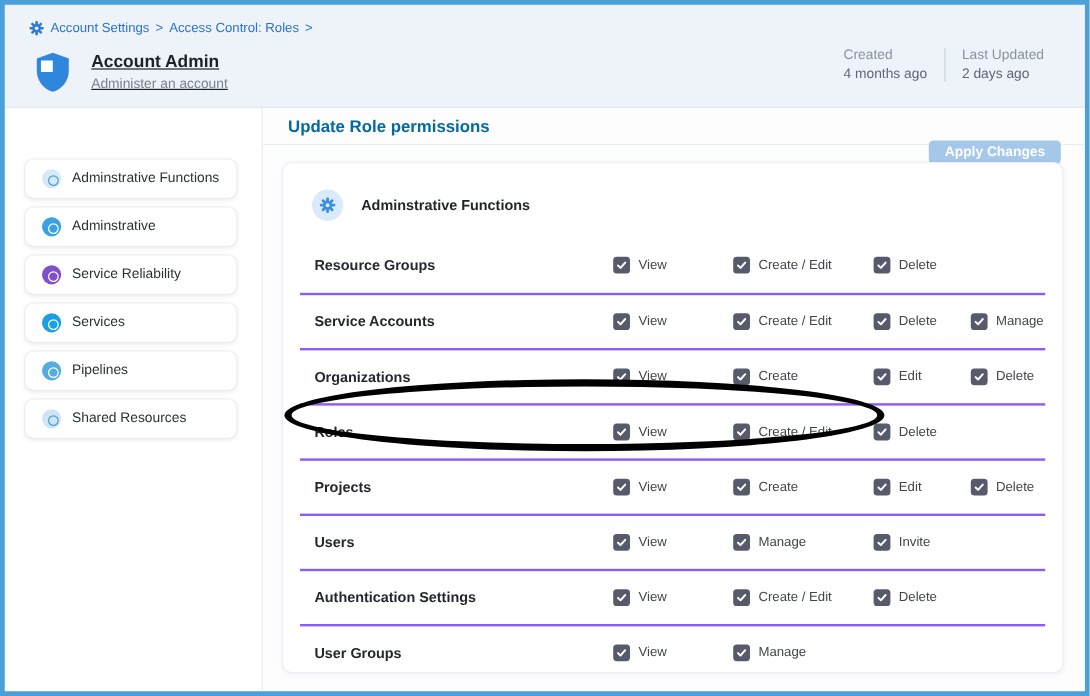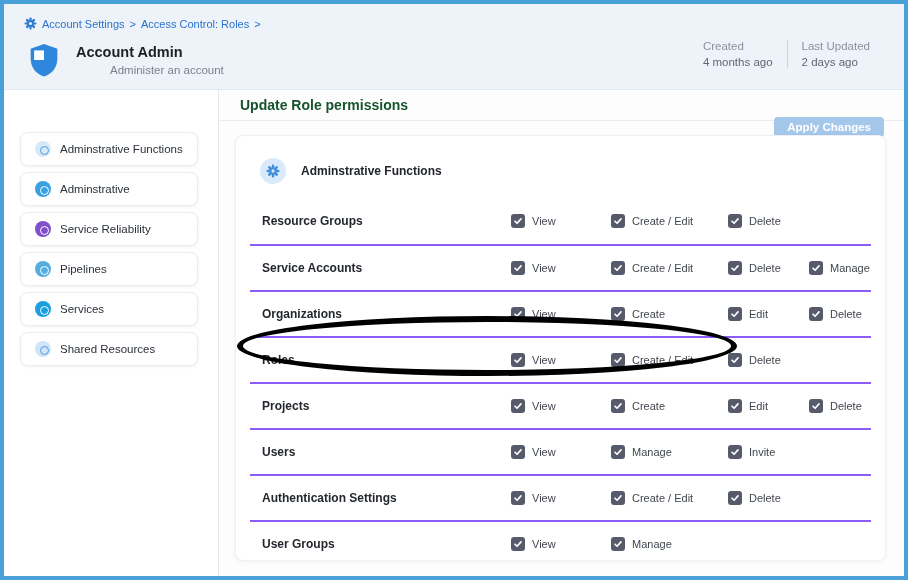--- a/index.html
+++ b/index.html
@@ -16,24 +16,24 @@
     height:86px; background:#edf3f9; border-bottom:1px solid #e2e9f0;
     position:relative;
   }
   .breadcrumb {
     position:absolute; left:20px; top:13px;
     display:flex; align-items:center; gap:5px;
     font-size:11px; color:#2b72cc; font-weight:500;
   }
   .breadcrumb .crumb { cursor:pointer; }
   .bc-gear { width:13px; height:13px; display:inline-block; }
-  .title-block { position:absolute; left:24px; top:38px; display:flex; align-items:center; }
+  .title-block { position:absolute; left:24px; top:38px; display:flex; align-items:center;text-decoration:underline; }
   .shield { width:32px; height:36px; margin-right:16px; }
   .page-title { font-size:14.5px; font-weight:bold; color:#1d2125; margin-bottom:4px; }
-  .page-sub { font-size:11.5px; color:#7a828c;margin-left:34px; }
+  .page-sub { font-size:11.5px; color:#7a828c; }
   .meta { position:absolute; right:20px; top:36px; display:flex; }
   .meta-col { padding:0 14px; }
   .meta-col + .meta-col { border-left:1px solid #c9d3dd; }
   .meta-label { font-size:11.5px; color:#8a939e; margin-bottom:4px; }
   .meta-value { font-size:11.5px; color:#5f6770; }
 
   .main { display:flex; height:486px; }
   .sidebar { width:215px; border-right:1px solid #e4e8ed; padding:42px 0 0 16px; background:#fff; }
   .side-card {
     width:178px; height:34px; background:#fff; border:1px solid #e9edf2;
@@ -45,21 +45,21 @@
     content:""; position:absolute; left:4.5px; top:4.5px; width:7px; height:7px;
     border-radius:50%; border:1.8px solid currentColor;
   }
   .side-label { font-size:11.5px; color:#2b3138; font-weight:500; white-space:nowrap; }
 
   .content { flex:1; position:relative; background:#fdfdfe; }
   .toolbar {
     height:31px; display:flex; align-items:center; justify-content:space-between;
     padding:0 20px 0 21px; border-bottom:1px solid #e8edf2;
   }
-  .toolbar-title { font-size:14px; font-weight:bold; color:#14532d; }
+  .toolbar-title { font-size:14px; font-weight:bold; color:#0369a1; }
   .apply-btn {
     background:#a5c7ea; color:#fff; font-weight:bold; font-size:11.5px;
     border:none; border-radius:4px; padding:4px 13px; height:20px; line-height:12px;
     cursor:pointer; font-family:inherit;margin-top:44px;
   }
   .card {
     margin:14px 18px 0 16px; height:426px; background:#fff;
     border:1px solid #edf0f4; border-radius:8px;
     box-shadow:0 1px 4px rgba(30,45,70,.06);
     position:relative; overflow:hidden;
@@ -151,26 +151,26 @@
       </div>
       <div class="side-card">
         <span class="side-icon" style="background: rgb(57, 161, 224); color: rgb(255, 255, 255);"></span>
         <span class="side-label">Adminstrative</span>
       </div>
       <div class="side-card">
         <span class="side-icon" style="background: rgb(128, 80, 204); color: rgb(255, 255, 255);"></span>
         <span class="side-label">Service Reliability</span>
       </div>
       <div class="side-card">
+        <span class="side-icon" style="background: rgb(26, 159, 224); color: rgb(255, 255, 255);"></span>
+        <span class="side-label">Services</span>
+      </div>
+      <div class="side-card">
         <span class="side-icon" style="background: rgb(85, 172, 223); color: rgb(255, 255, 255);"></span>
         <span class="side-label">Pipelines</span>
-      </div>
-      <div class="side-card">
-        <span class="side-icon" style="background: rgb(26, 159, 224); color: rgb(255, 255, 255);"></span>
-        <span class="side-label">Services</span>
       </div>
       <div class="side-card">
         <span class="side-icon" style="background: rgb(207, 228, 247); color: rgb(79, 156, 224);"></span>
         <span class="side-label">Shared Resources</span>
       </div>
     </div>
 
   <div class="content">
     <div class="toolbar">
       <div class="toolbar-title">Update Role permissions</div>

